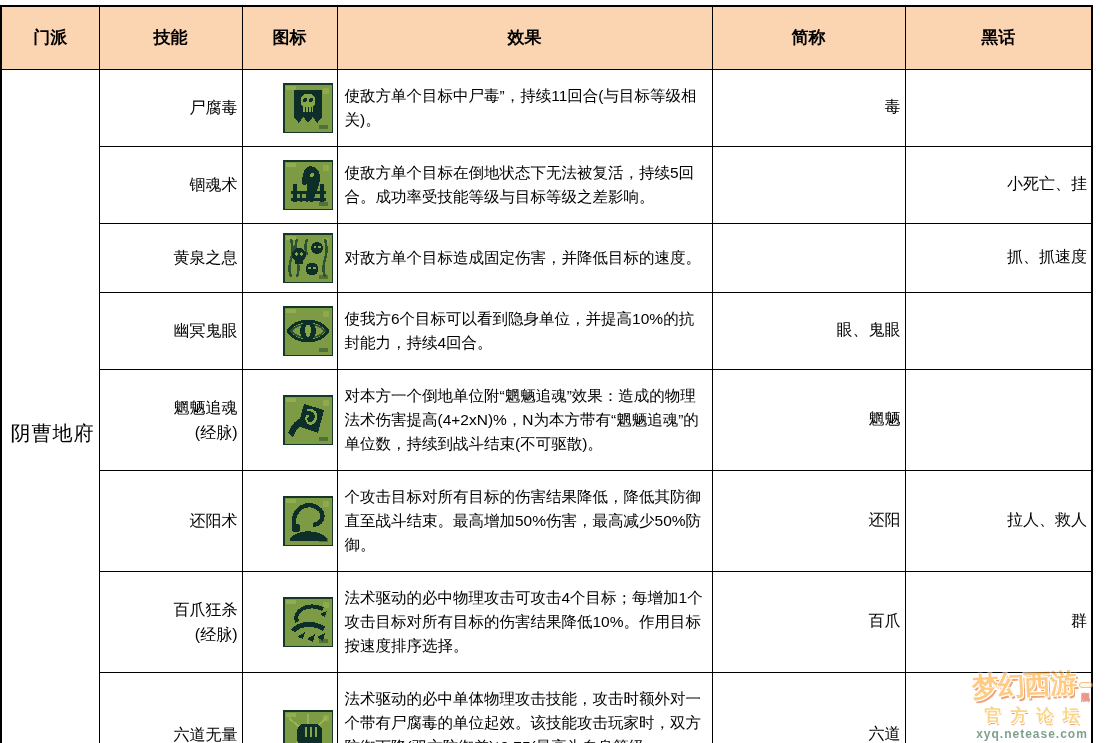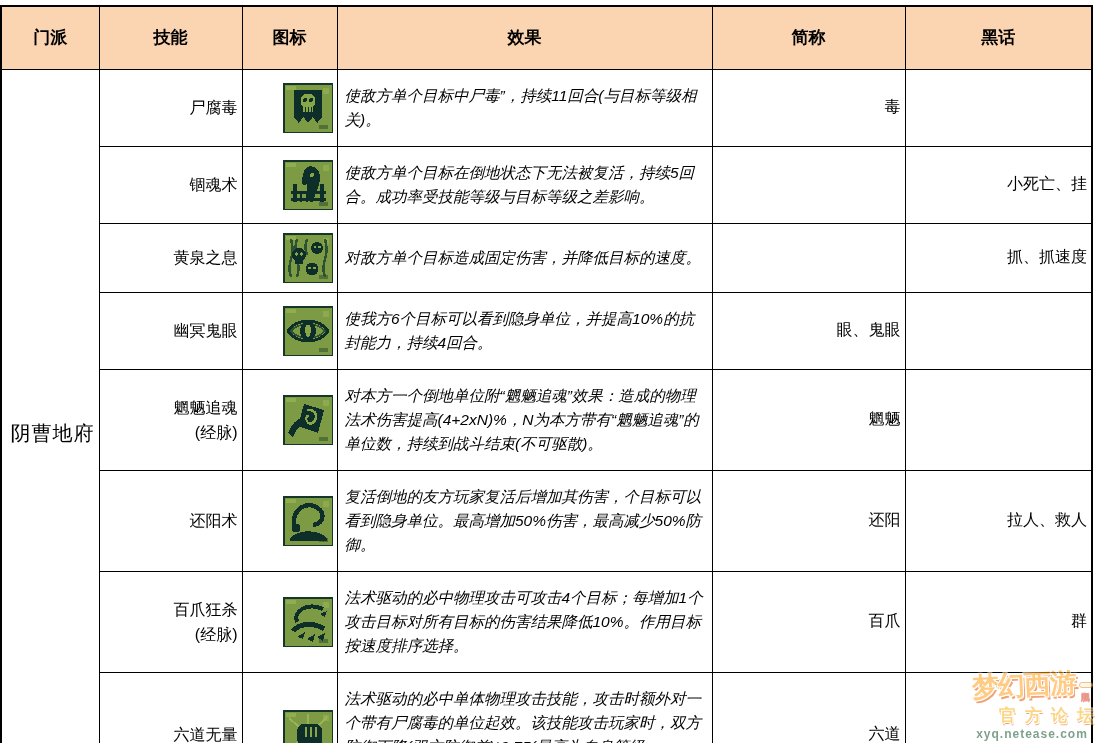--- a/index.html
+++ b/index.html
@@ -13,21 +13,21 @@
     border-collapse:collapse;table-layout:fixed;width:1091px;
     border:2px solid #000;
   }
   th,td{border:1px solid #000;overflow:hidden;padding:2px 4px;}
   thead tr{height:63px;}
   th{
     background:#fbd5b2;font-size:17px;font-weight:bold;text-align:center;
     vertical-align:middle;
   }
   td{font-size:16px;text-align:right;vertical-align:middle;padding-left:8px;}
-  td.effect{text-align:left;font-size:15.5px;line-height:24px;padding:14px 7px;font-style:italic;}
+  td.effect{text-align:left;font-size:15.5px;line-height:24px;padding:14px 7px;}
   td.skill{white-space:pre-line;line-height:25px;}
   td.faction{font-size:20px;letter-spacing:1px;}
   .icon{display:inline-block;width:50px;height:50px;vertical-align:middle;}
   .icon svg{display:block;}
 
   
   .watermark{
     position:absolute;right:4px;bottom:2px;width:142px;opacity:.55;
     text-align:center;pointer-events:none;
   }
@@ -39,21 +39,20 @@
   }
   .wm-badge{
     margin-left:3px;font-size:9px;line-height:10px;padding:2px 1px;
     border:1px solid #e98b38;color:#d8432a;background:#fdf3cf;border-radius:3px;
     writing-mode:vertical-rl;text-orientation:upright;font-weight:bold;
   }
   .wm-sub{
     font-size:17px;font-weight:bold;color:#f9b41f;letter-spacing:9px;
     padding-left:9px;margin-top:1px;
     text-shadow:-1px -1px 0 #fff,1px -1px 0 #fff,-1px 1px 0 #fff,1px 1px 0 #fff,1px 2px 0 #e2590a;
-    text-align:right;
   }
   .wm-url{
     font-size:12px;font-weight:bold;color:#14532d;letter-spacing:1px;
     text-shadow:0 1px 0 #fff;
   }
 </style>
 </head>
 <body>
 
 <div class="table-wrap">
@@ -180,21 +179,21 @@
           <td class="skill">还阳术</td>
           <td><span class="icon"><svg width="50" height="50" viewBox="0 0 50 50" shape-rendering="crispEdges">
                 <rect x="0" y="0" width="50" height="50" fill="#7d9a44" stroke="#16362a" stroke-width="3"></rect>
                 <rect x="3" y="3" width="10" height="4" fill="#9dbb57" opacity=".6"></rect>
                 <rect x="36" y="42" width="9" height="4" fill="#3f6033" opacity=".7"></rect>
                 <rect x="40" y="5" width="6" height="6" fill="#9dbb57" opacity=".5"></rect>
                 <path d="M12 33 C 7 17 20 6 31 10 C 42 14 43 27 30 29" fill="none" stroke="#0e2e29" stroke-width="4.5"></path>
                 <circle cx="13" cy="32" r="4.5" fill="#0e2e29"></circle>
                 <path d="M7 42 C 15 33 35 33 44 42 L 44 45 L 7 45 z" fill="#0e2e29"></path>
               </svg></span></td>
-          <td class="effect">复活倒地的友方玩家复活后增加其伤害，个目标可以看到隐身单位。最高增加50%伤害，最高减少50%防御。</td>
+          <td class="effect">个攻击目标对所有目标的伤害结果降低，降低其防御直至战斗结束。最高增加50%伤害，最高减少50%防御。</td>
           <td>还阳</td>
           <td>拉人、救人</td>
         </tr>
         <tr style="height: 96px;">
           <td class="skill">百爪狂杀
 (经脉)</td>
           <td><span class="icon"><svg width="50" height="50" viewBox="0 0 50 50" shape-rendering="crispEdges">
                 <rect x="0" y="0" width="50" height="50" fill="#7d9a44" stroke="#16362a" stroke-width="3"></rect>
                 <rect x="3" y="3" width="10" height="4" fill="#9dbb57" opacity=".6"></rect>
                 <rect x="36" y="42" width="9" height="4" fill="#3f6033" opacity=".7"></rect>

